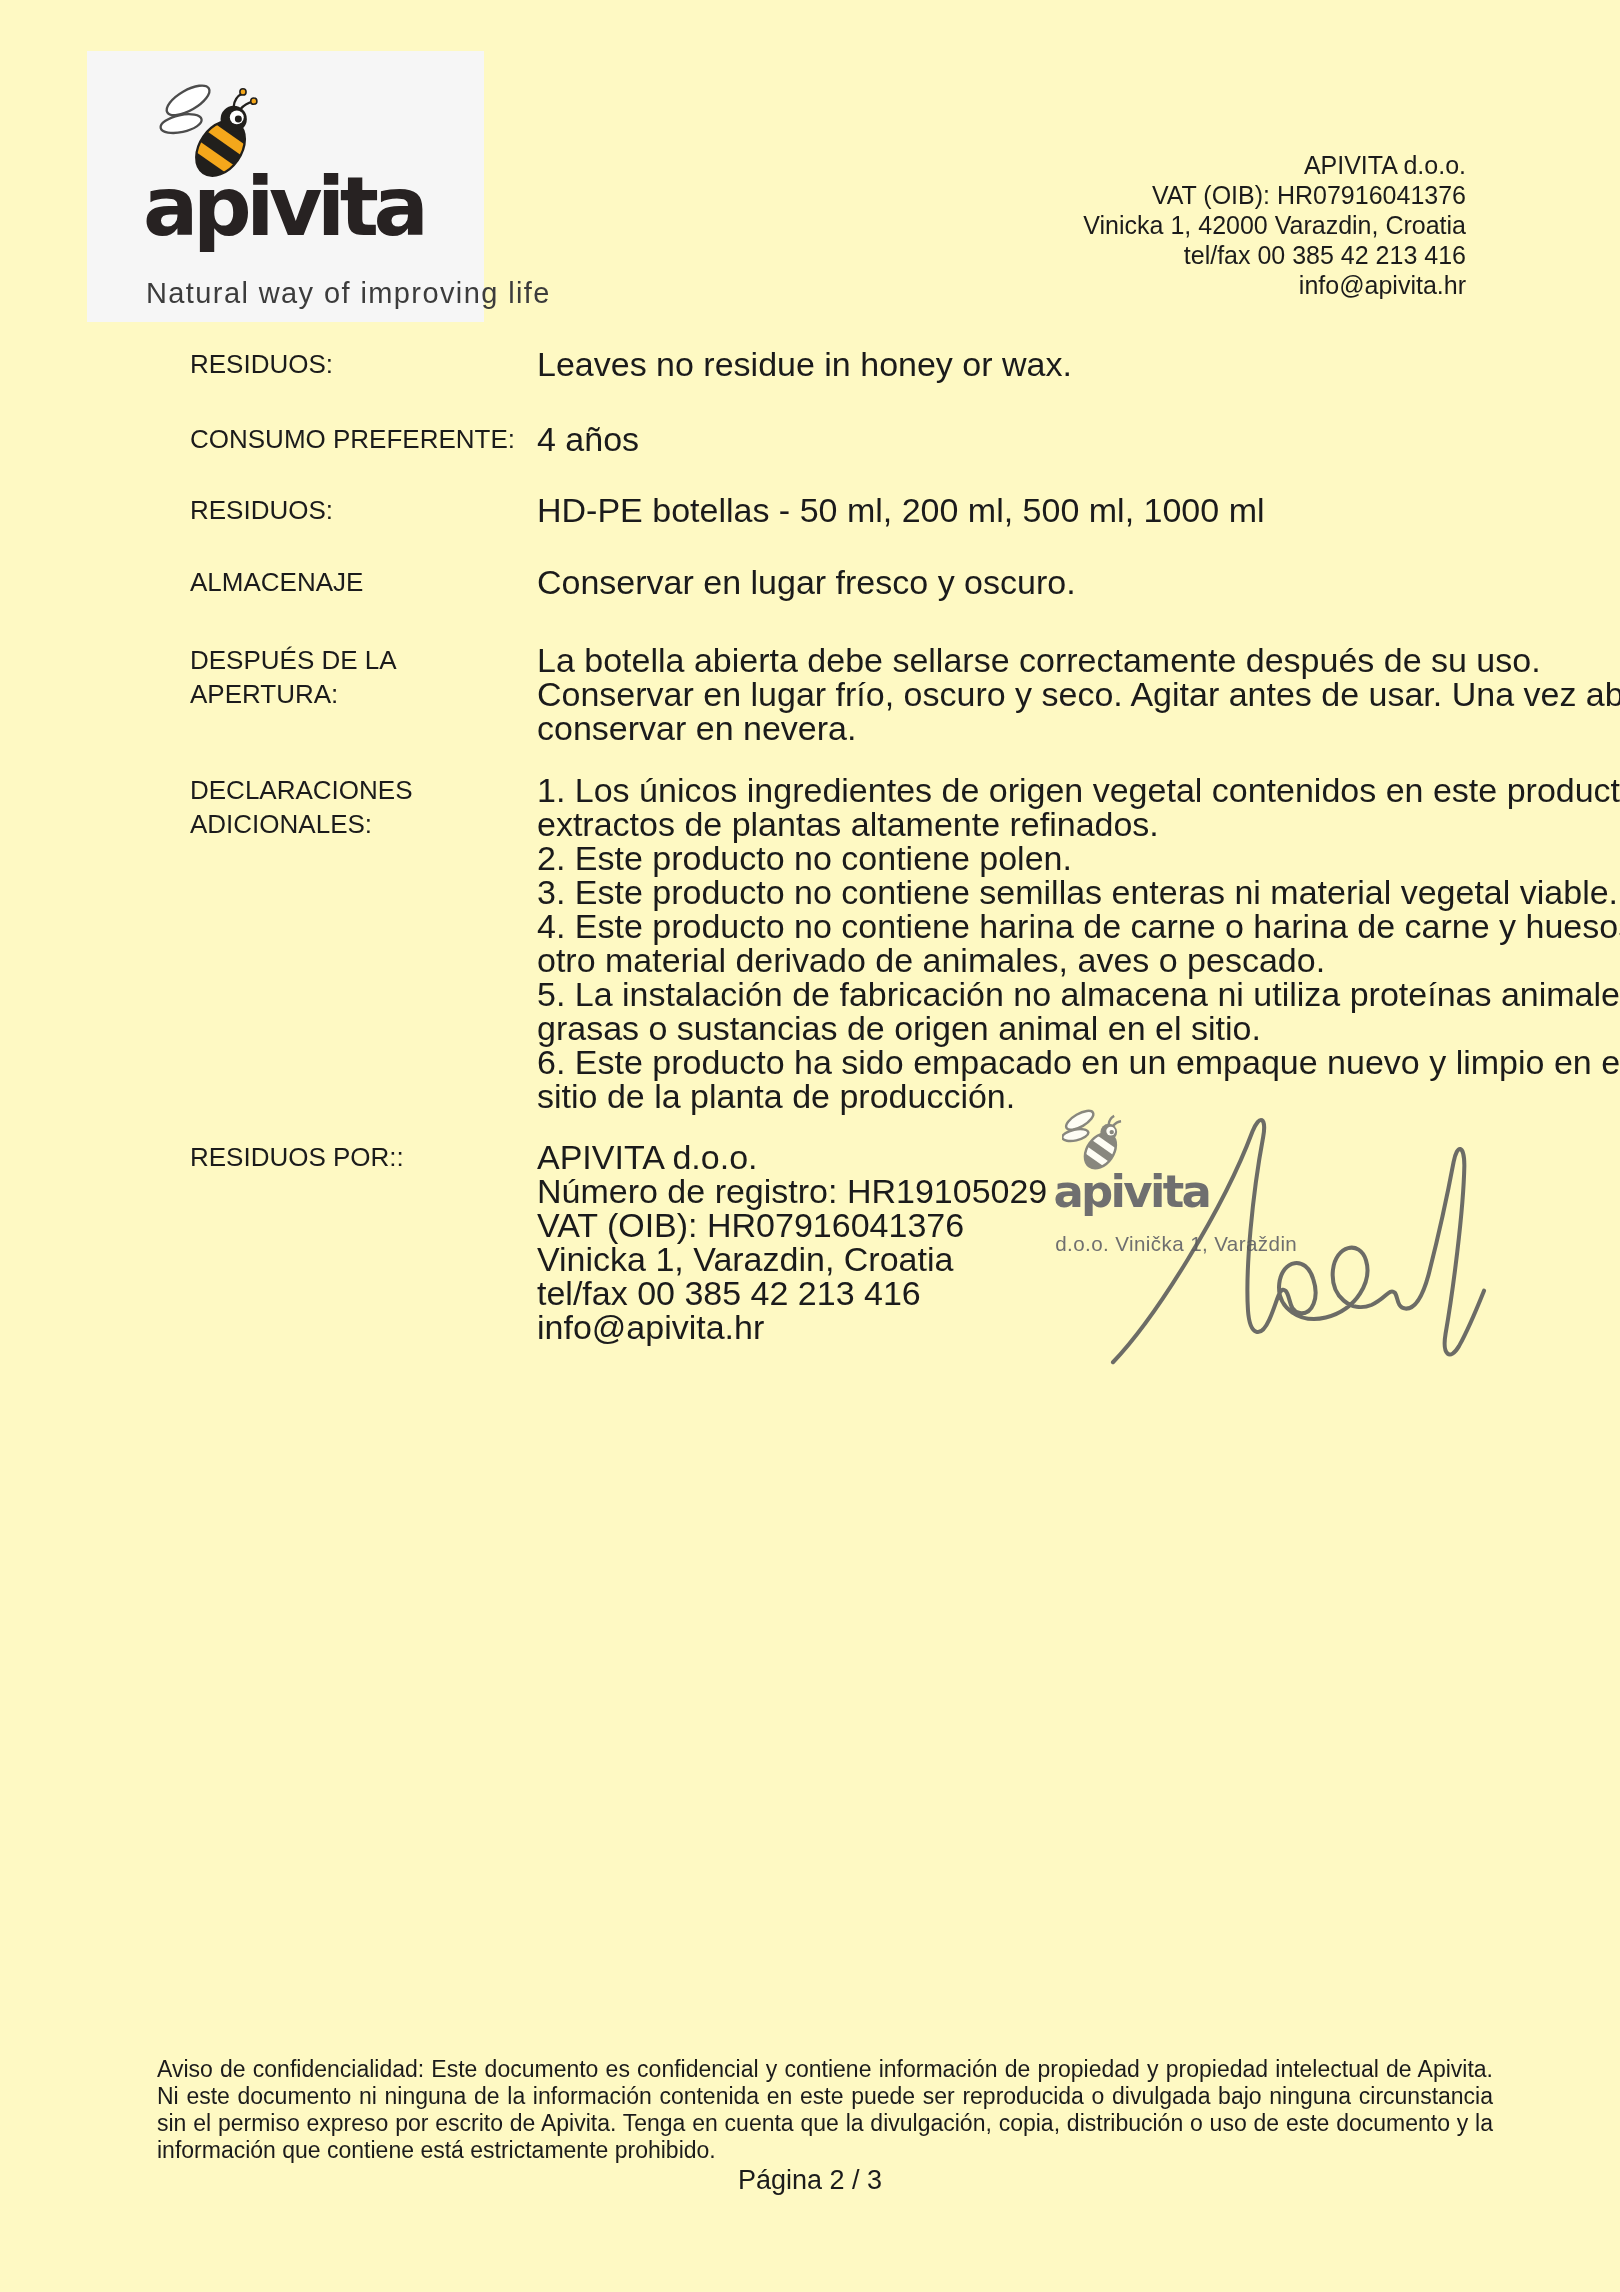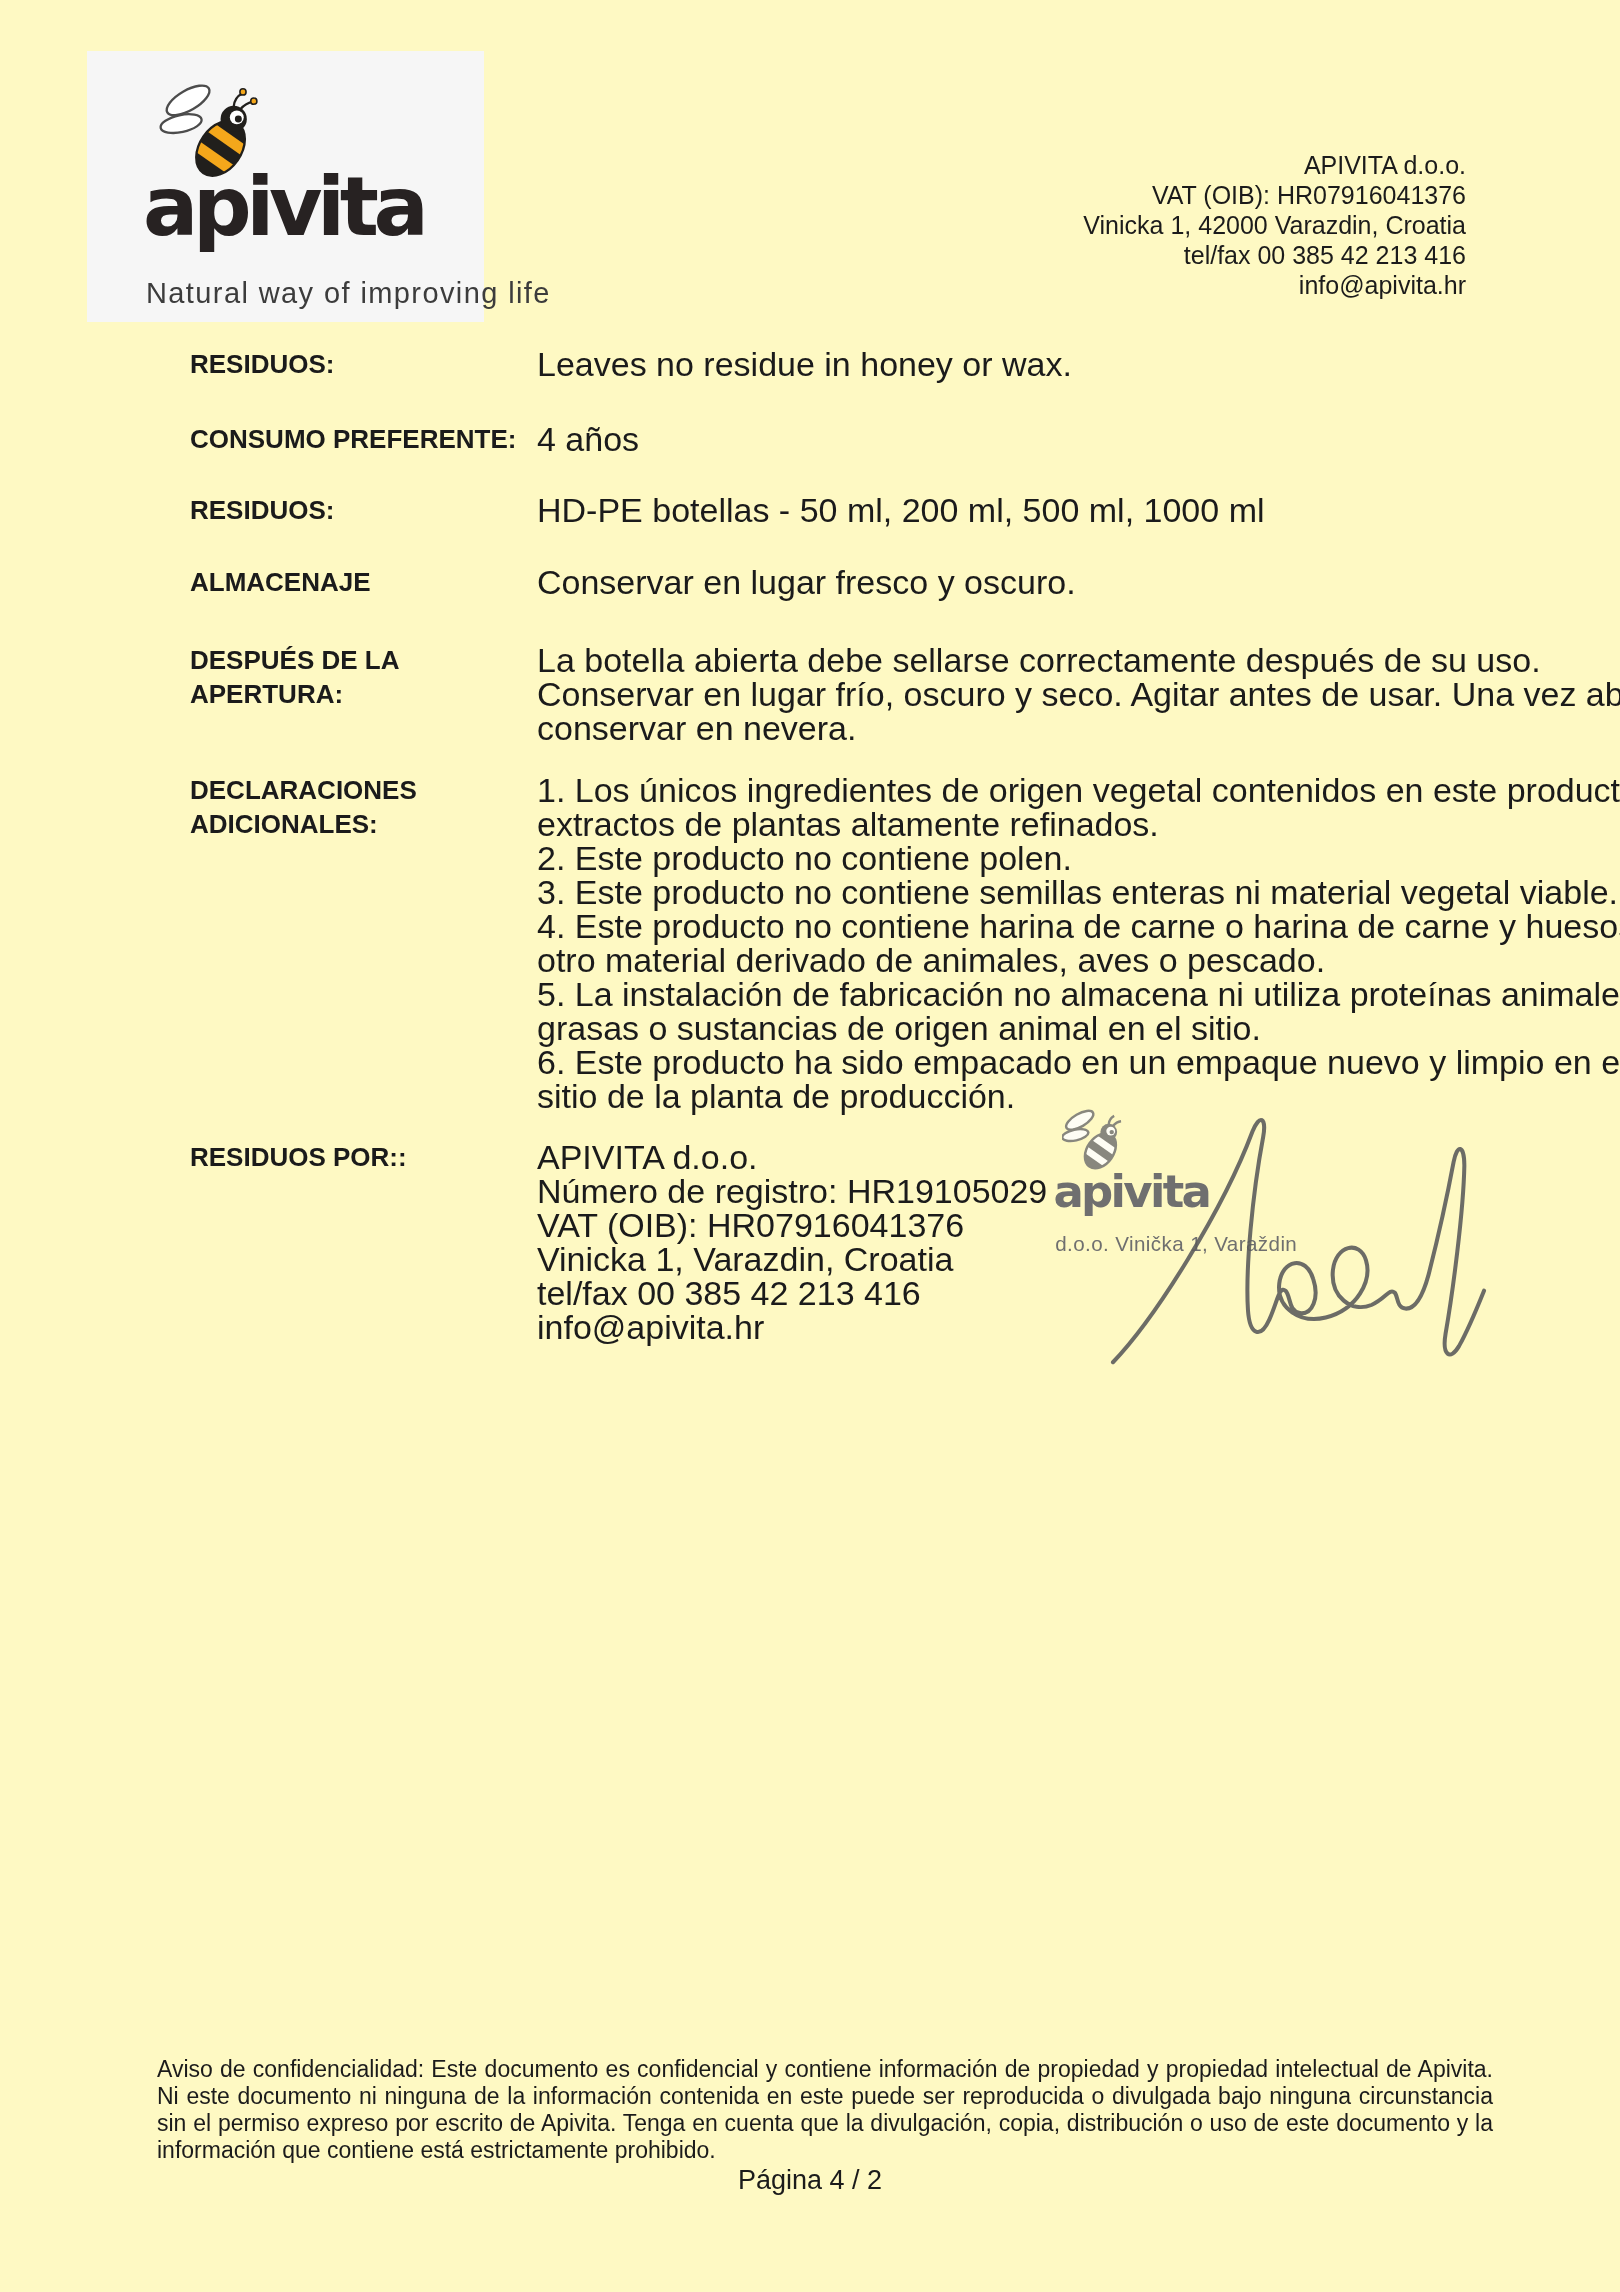--- a/index.html
+++ b/index.html
@@ -30,21 +30,21 @@
   
   .contact{
     position:absolute;top:150px;right:154px;
     text-align:right;font-size:25px;line-height:30px;
     white-space:pre-line;color:#1b1b1b;
   }
   
   .row{position:absolute;left:190px;width:1299px;}
   .row .label{
     position:absolute;left:0;top:0;width:331px;
-    font-size:26px;line-height:34px;white-space:pre-line;font-weight:bold;
+    font-size:26px;line-height:34px;white-space:pre-line;
   }
   .row .value{
     position:absolute;left:347px;top:0;width:949px;
     font-size:34px;line-height:34px;white-space:pre;
   }
   .r0{top:347px;} .r1{top:422px;} .r2{top:493px;} .r3{top:565px;}
   .r4{top:643px;} .r5{top:773px;} .r6{top:1140px;}
   
   .stamp{position:absolute;left:1048px;top:1094px;width:484px;height:304px;}
   .bee-stamp{position:absolute;left:14.3px;top:7.2px;width:64px;height:75px;opacity:.82;}
@@ -197,16 +197,16 @@
            C 411 241, 419 224, 425 202
            C 435 163, 447 108, 453 76
            C 457 55, 465 57, 465 80
            C 464 132, 452 222, 444 268
            C 440 292, 449 299, 459 282
            C 469 264, 479 240, 487 220"></path>
     </svg>
   </div>
 
   <div class="footer">Aviso de confidencialidad: Este documento es confidencial y contiene información de propiedad y propiedad intelectual de Apivita. Ni este documento ni ninguna de la información contenida en este puede ser reproducida o divulgada bajo ninguna circunstancia sin el permiso expreso por escrito de Apivita. Tenga en cuenta que la divulgación, copia, distribución o uso de este documento y la información que contiene está estrictamente prohibido.</div>
-  <div class="pageno">Página 4 / 2</div>
+  <div class="pageno">Página 2 / 3</div>
 
 </div>
 
 
 </body></html>

